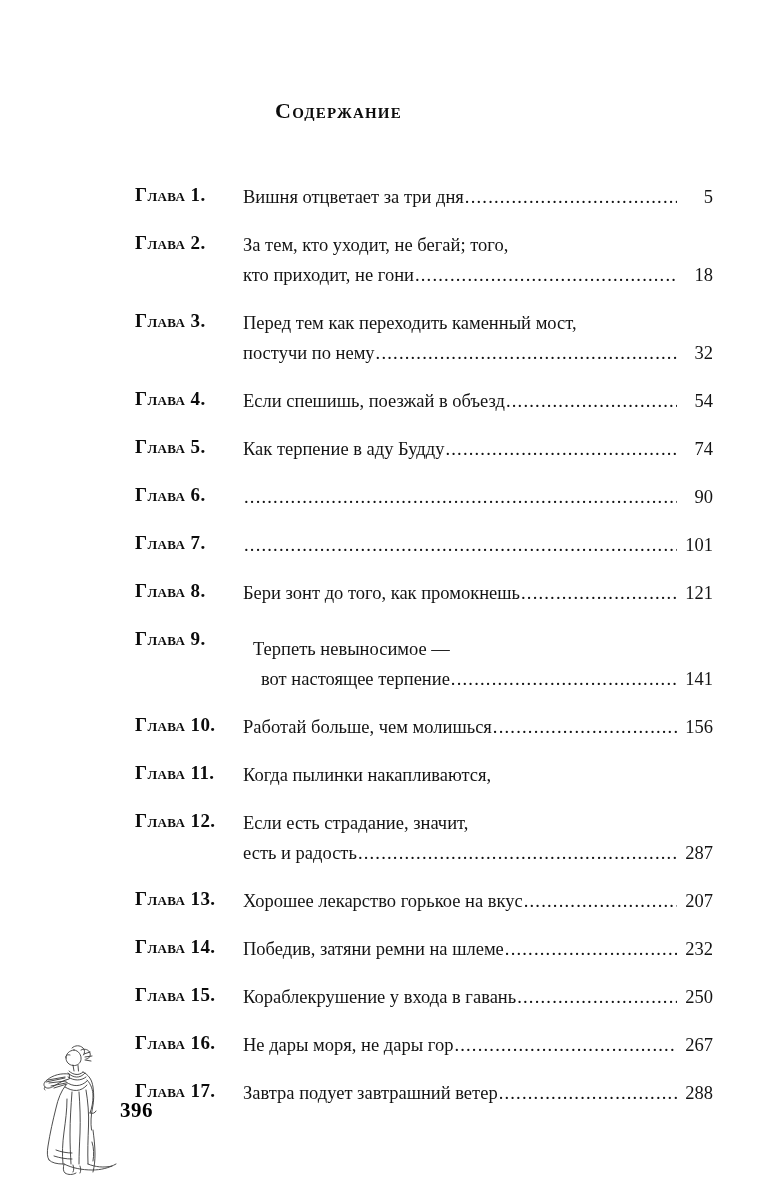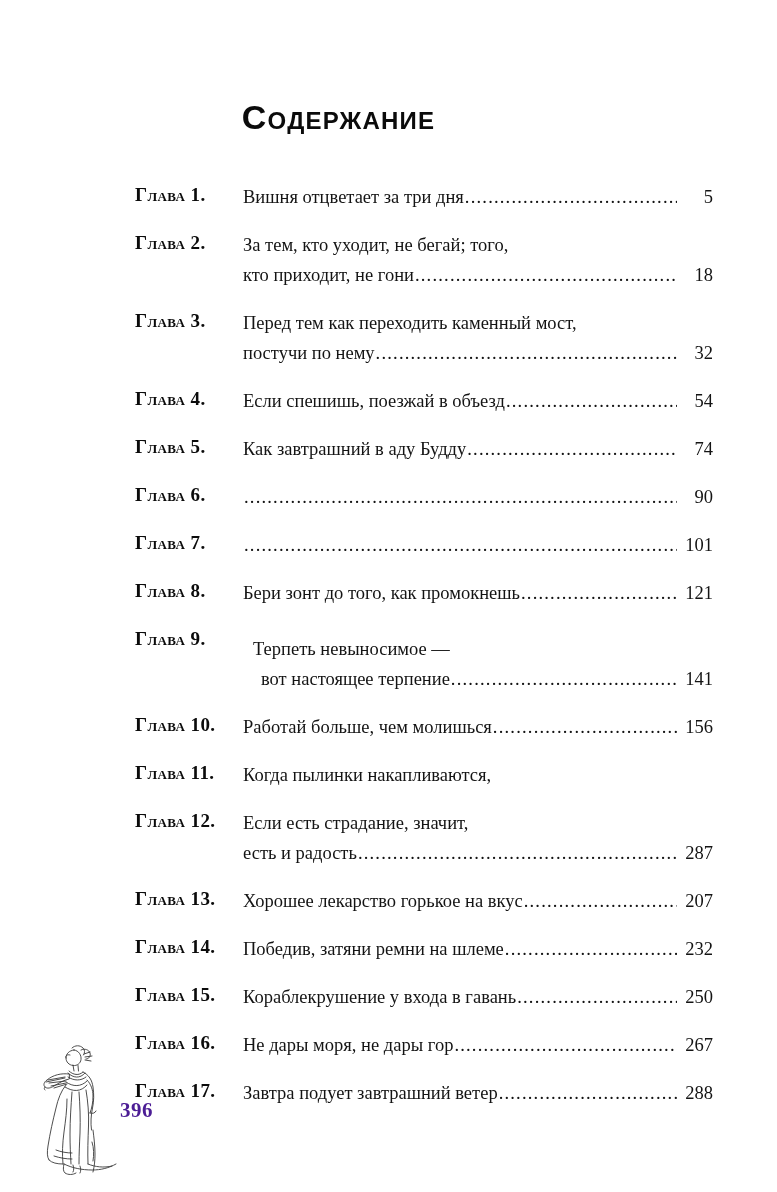--- a/index.html
+++ b/index.html
@@ -18,22 +18,22 @@
     color: #111111;
   }
 
   
   .toc-title {
     position: absolute;
     top: 98px;
     left: 0;
     width: 677px;
     text-align: center;
-    font-family: Liberation Sans, sans-serif;
-    font-size: 34px;
+    font-family: Liberation Serif, serif;
+    font-size: 22px;
     font-weight: bold;
     font-variant: small-caps;
     letter-spacing: 1.2px;
     color: #0b0b0b;
   }
 
   
   .toc {
     position: absolute;
     top: 182px;
@@ -98,21 +98,21 @@
   .indent-2 { padding-left: 18px; }
 
   
   .page-number {
     position: absolute;
     left: 120px;
     top: 1098px;
     font-size: 21px;
     font-weight: bold;
     letter-spacing: 0.5px;
-    color: #4c1d95;
+    color: #000000;
   }
   .geisha {
     position: absolute;
     left: 28px;
     top: 1030px;
     width: 96px;
     height: 158px;
   }
 </style>
 </head>
@@ -170,21 +170,21 @@
             <span class="txt">Если спешишь, поезжай в объезд</span>
             <span class="leader"></span>
             <span class="pageno">54</span>
           </div>
         </div>
       </div>
       <div class="toc-entry">
         <div class="chapter-label">Глава 5.</div>
         <div class="entry-body">
           <div class="title-line">
-            <span class="txt">Как завтрашний в аду Будду</span>
+            <span class="txt">Как терпение в аду Будду</span>
             <span class="leader"></span>
             <span class="pageno">74</span>
           </div>
         </div>
       </div>
       <div class="toc-entry">
         <div class="chapter-label">Глава 6.</div>
         <div class="entry-body">
           <div class="title-line">
             <span class="leader"></span>

